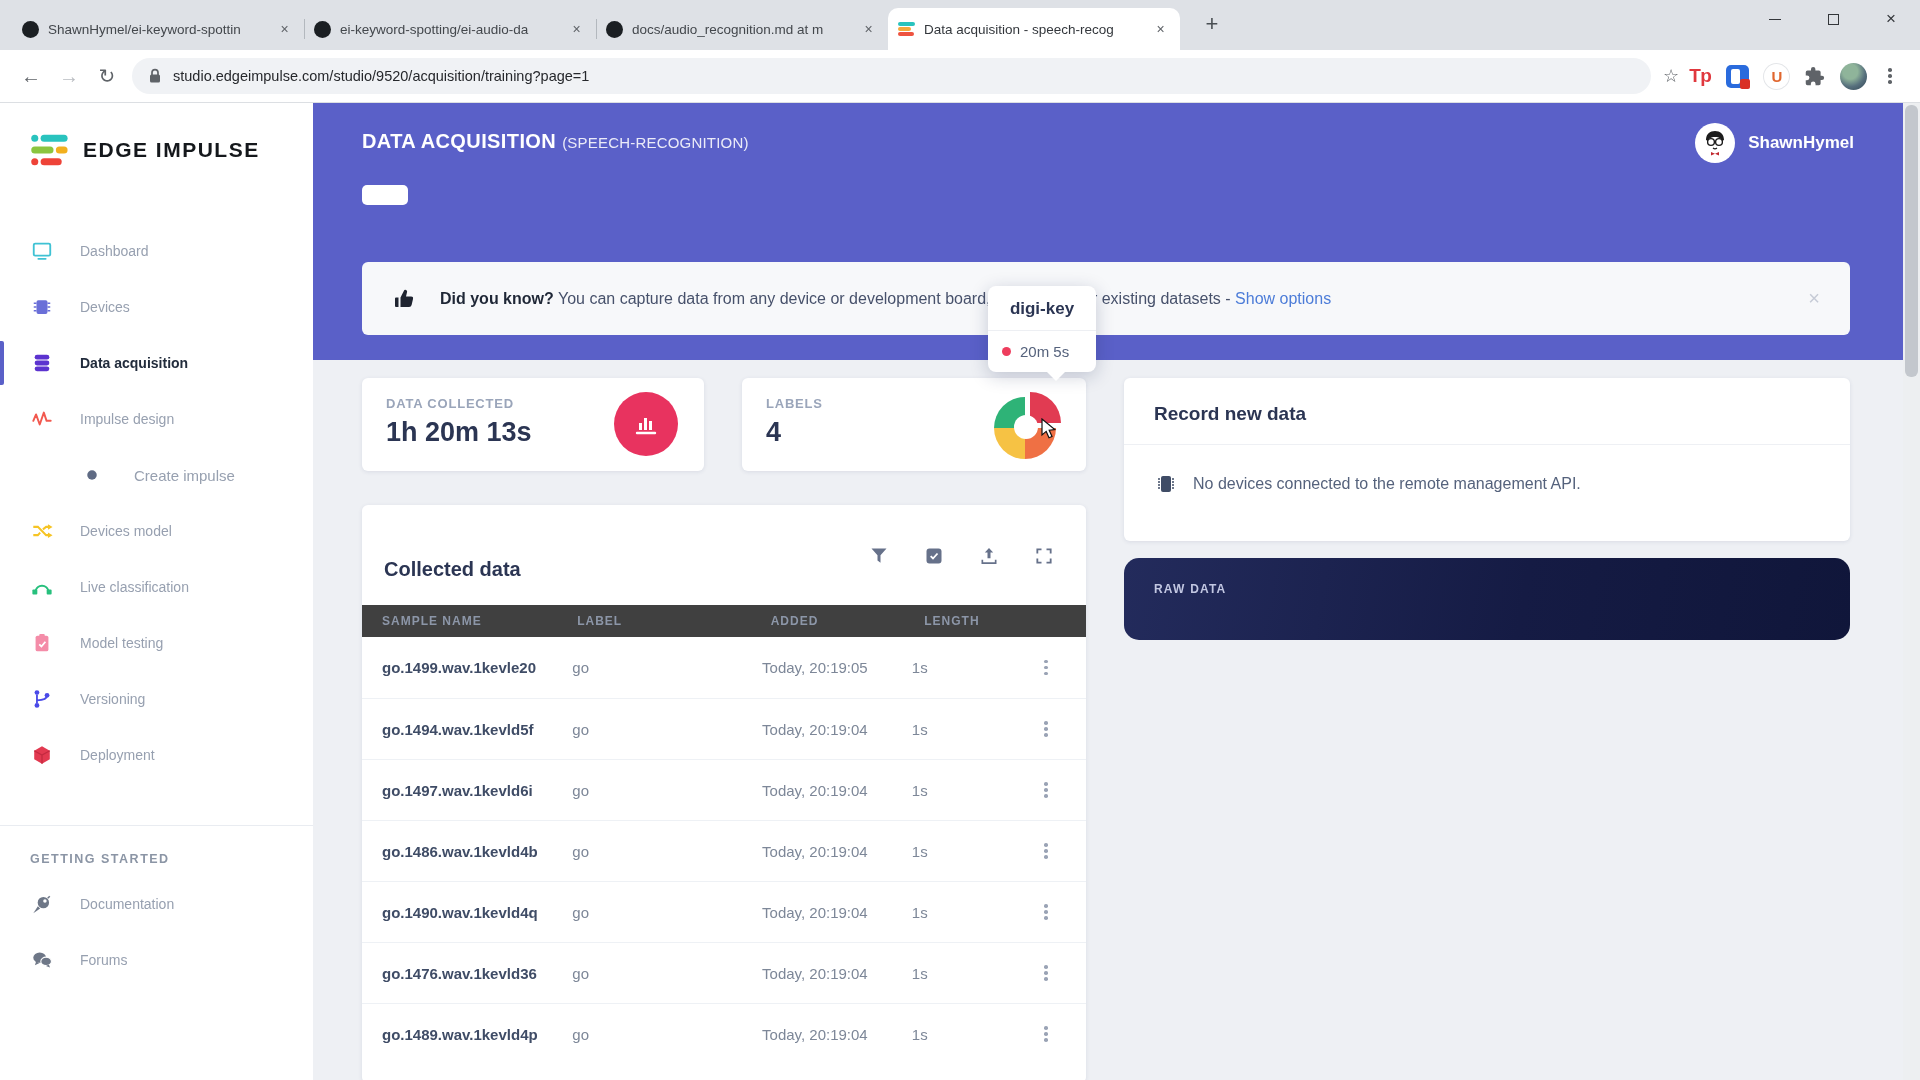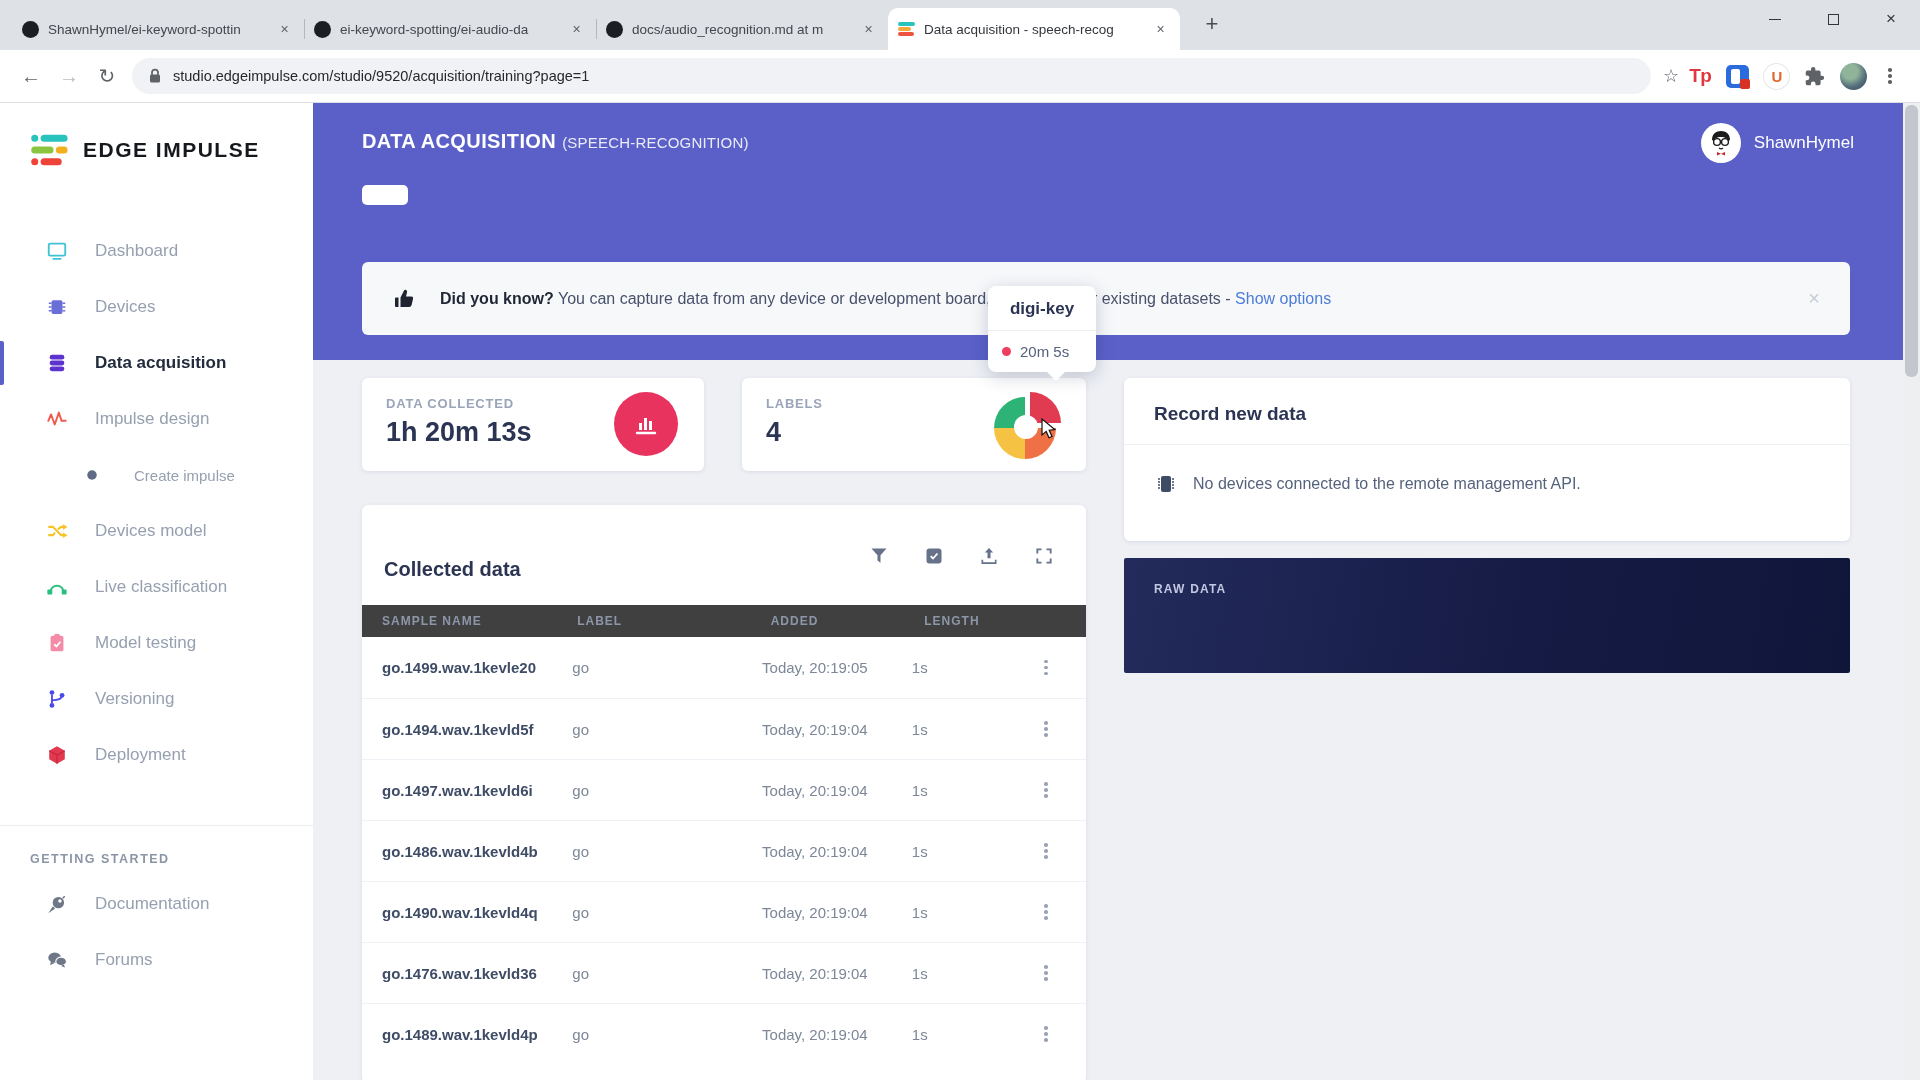--- a/index.html
+++ b/index.html
@@ -45,35 +45,35 @@
   .avatar-browser { width:27px; height:27px; border-radius:50%; background:radial-gradient(circle at 38% 32%, #8fb49a 0 30%, #57707d 60%, #2f4250); }
   .kebab { display:inline-flex; flex-direction:column; gap:2.6px; align-items:center; color:#5f6368; padding:4px 6px; }
   .kebab i { width:3.6px; height:3.6px; border-radius:50%; background:currentColor; }
 
   
   .app { position:absolute; left:0; top:103px; right:0; bottom:0; }
   .sidebar { position:absolute; left:0; top:0; width:313px; bottom:0; background:#fff; }
   .logo { display:flex; align-items:center; gap:13px; margin:30px 0 0 30px; }
   .logo-text { font-size:21px; font-weight:bold; color:#15181c; letter-spacing:1.5px; }
   .side-nav { margin-top:56px; }
-  .nav-item { position:relative; display:flex; align-items:center; height:56px; padding-left:45px; gap:26px; font-size:17px; color:#97a0b0; cursor:pointer; }
+  .nav-item { position:relative; display:flex; align-items:center; height:56px; padding-left:30px; gap:26px; font-size:14px; color:#97a0b0; cursor:pointer; }
   .nav-item .nav-ind { display:none; }
   .nav-item.active { color:#222c3c; font-weight:bold; }
   .nav-item.active .nav-ind { display:block; position:absolute; left:0; top:6px; bottom:6px; width:4px; background:#5a60c8; border-radius:0 2px 2px 0; }
   .nav-item.sub { padding-left:80px; gap:30px; font-size:15px; }
   .nav-icon { width:24px; height:24px; display:flex; align-items:center; justify-content:center; flex:none; }
   .side-divider { margin:42px 0 0 0; border-top:1px solid #e9ecf1; }
   .side-section { margin:26px 0 10px 30px; font-size:12.5px; font-weight:bold; letter-spacing:1.5px; color:#8b95a5; }
 
   .main { position:absolute; left:313px; top:0; right:0; bottom:0; background:#eef0f4; }
   .purple-band { position:absolute; left:0; top:0; right:0; height:257px; background:#5a60c8; }
 
   .page-title { position:absolute; left:49px; top:27px; color:#fff; font-size:20px; font-weight:bold; letter-spacing:.4px; }
   .page-subtitle { font-size:15px; font-weight:normal; opacity:.88; letter-spacing:.2px; }
-  .user-chip { position:absolute; right:66px; top:20px; display:flex; align-items:center; gap:13px; color:#fff; font-weight:normal; font-size:17px; }
+  .user-chip { position:absolute; right:66px; top:20px; display:flex; align-items:center; gap:13px; color:#fff; font-weight:bold; font-size:17px; }
   .user-avatar { width:40px; height:40px; border-radius:50%; background:#fff; display:flex; align-items:center; justify-content:center; overflow:hidden; }
 
   .seg { position:absolute; left:49px; top:82px; display:flex; gap:8px; }
   .seg-tab { padding:10px 23px; font-size:16px; font-weight:bold; color:#fff; border-radius:5px; cursor:pointer; }
   .seg-tab.active { background:#fff; color:#2e7f95; }
 
   .banner { position:absolute; left:49px; top:159px; width:1488px; height:73px; background:#f7f8fa; border-radius:6px; display:flex; align-items:center; gap:24px; padding:0 30px; font-size:16px; color:#47516b; }
   .banner b { color:#1f2736; }
   .banner .banner-link { color:#4c7cd8; cursor:pointer; }
   .banner-close { margin-left:auto; color:#c6cbd6; font-size:20px; cursor:pointer; }
@@ -84,21 +84,21 @@
   .stat-label { position:absolute; left:24px; top:18px; font-size:13px; font-weight:bold; color:#9aa5ba; letter-spacing:.8px; }
   .stat-value { position:absolute; left:24px; top:39px; font-size:27px; font-weight:bold; color:#2b3553; }
   .stat-icon-circle { position:absolute; right:26px; top:14px; width:64px; height:64px; border-radius:50%; background:#e8335f; display:flex; align-items:center; justify-content:center; }
   .donut { position:absolute; right:22px; top:11px; width:72px; height:72px; }
   .cursor { position:absolute; right:28px; top:40px; }
 
   .record { left:811px; top:275px; width:726px; height:163px; }
   .record-title { padding:25px 30px 19px; font-size:19px; font-weight:bold; color:#2b3553; border-bottom:1px solid #eef0f4; }
   .record-body { display:flex; align-items:center; gap:15px; padding:27px 30px; font-size:16px; color:#55627c; }
 
-  .raw { position:absolute; left:811px; top:455px; width:726px; height:115px; border-radius:2px; background:linear-gradient(100deg,#232b5c 0%,#151b44 55%,#10163a 100%); }
+  .raw { position:absolute; left:811px; top:455px; width:726px; height:82px; border-radius:15px; background:linear-gradient(100deg,#232b5c 0%,#151b44 55%,#10163a 100%); }
   .raw-label { position:absolute; left:30px; top:24px; font-size:12px; font-weight:bold; letter-spacing:1.2px; color:#c2c7e2; }
   .raw-msg { position:absolute; left:30px; top:44px; font-size:24px; font-weight:bold; color:#fff; }
 
   .collected { left:49px; top:402px; width:724px; height:578px; overflow:hidden; }
   .collected-head { display:flex; align-items:center; padding:25px 24px 24px 22px; }
   .collected-title { font-size:20px; font-weight:bold; color:#2b3553; flex:1;margin-top:28px; }
   .tool-icons { display:flex; gap:35px; align-items:center; padding-right:8px; }
   .tool-icons span { display:flex; cursor:pointer; }
   .thead { display:flex; align-items:center; background:#404040; height:32px; font-size:12px; font-weight:bold; color:#8c96a8; letter-spacing:1px; }
   .w-name { width:217px; padding-left:20px; }

